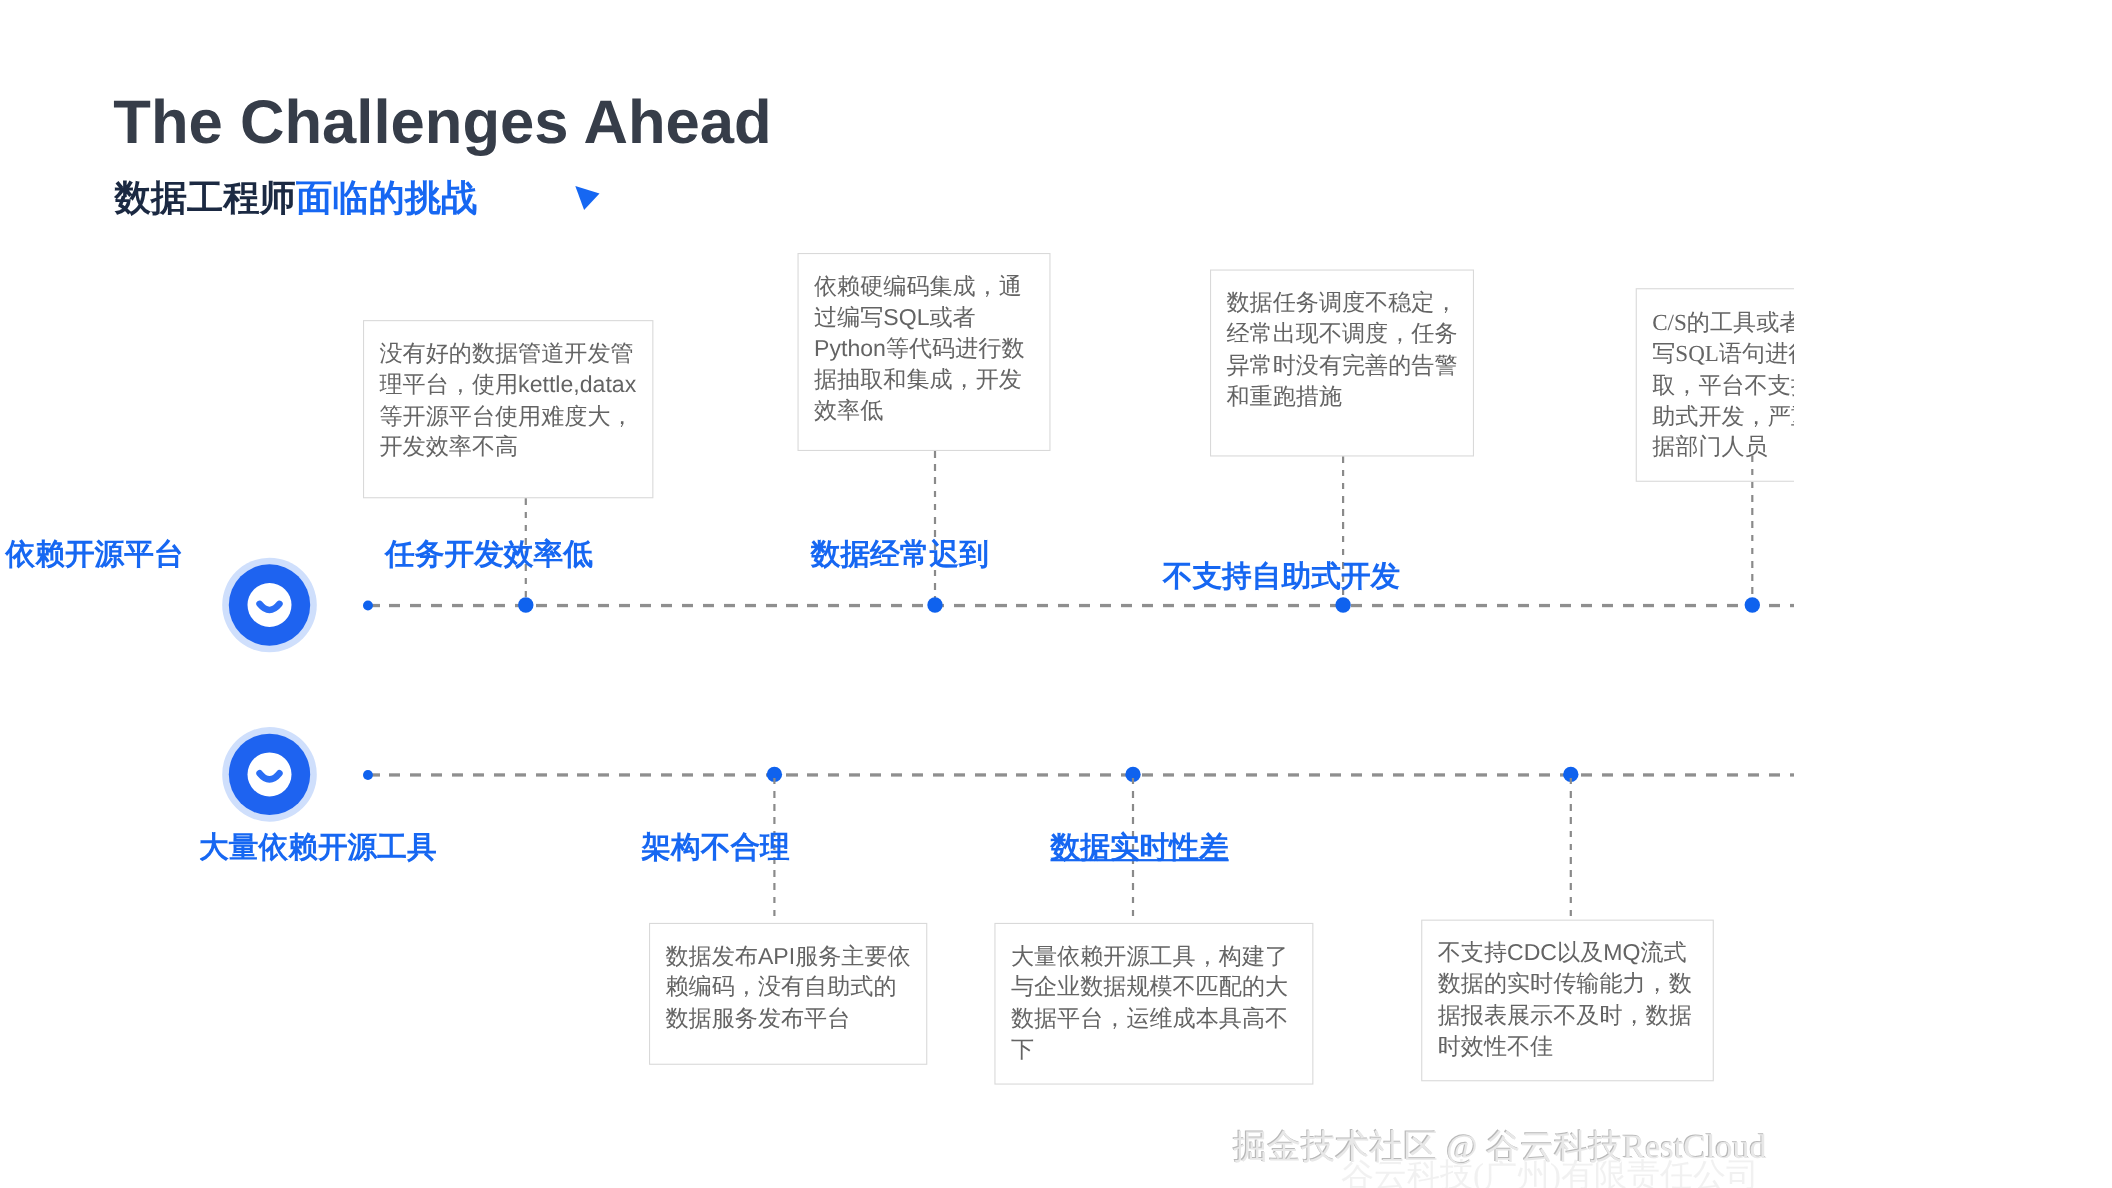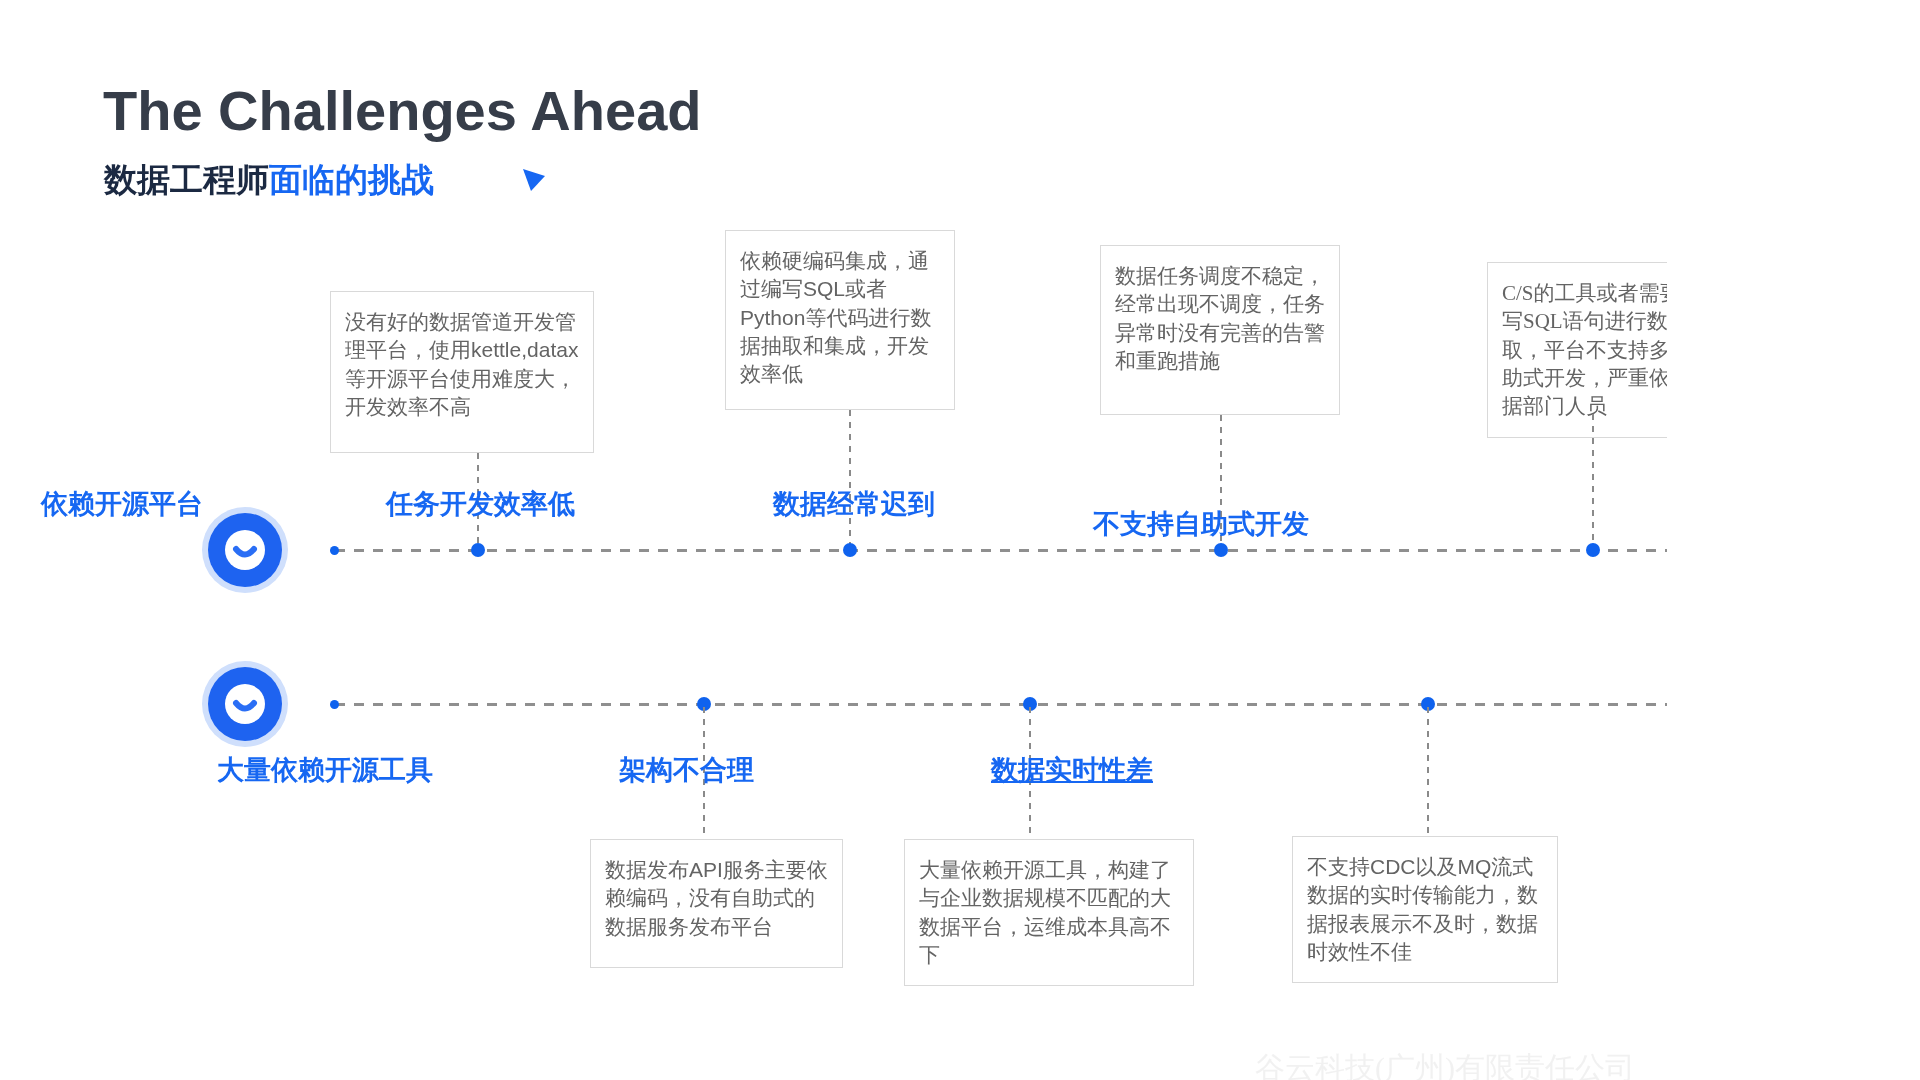--- a/index.html
+++ b/index.html
@@ -1,17 +1,17 @@
 <!DOCTYPE html>
 <html><head>
 <meta charset="utf-8">
 <style>
   html,body{margin:0;padding:0;background:#ffffff;}
   .slide{position:relative;width:1631px;height:1080px;background:#ffffff;overflow:hidden;
-         font-family:"Liberation Sans","DejaVu Sans",sans-serif;padding-left:36px;}
+         font-family:"Liberation Sans","DejaVu Sans",sans-serif;}
 
   
   .title{position:absolute;left:103px;top:78px;font-size:56px;font-weight:bold;color:#363d49;letter-spacing:0;}
   .subtitle{position:absolute;left:104px;top:158px;font-size:33px;font-weight:bold;}
   .subtitle .dark{color:#1b2942;}
   .subtitle .blue{color:#1667f2;}
   .pointer{position:absolute;left:520px;top:168px;width:26px;height:26px;}
 
   
   .logo{position:absolute;left:1662px;top:44px;display:flex;align-items:center;gap:14px;}
@@ -114,14 +114,15 @@
   <div class="vline" style="left:1029px;top:707px;height:132px;"></div>
   <div class="t-label" style="right:913px;top:752px;">架构不合理</div>
   <div class="callout" style="left:904px;top:839px;width:290px;min-height:141px;">大量依赖开源工具，构建了与企业数据规模不匹配的大数据平台，运维成本具高不下</div>
 
   <div class="dot" style="left:1421px;top:697px;"></div>
   <div class="vline" style="left:1427px;top:707px;height:132px;"></div>
   <div class="t-label" style="right:514px;top:752px;text-decoration:underline;">数据实时性差</div>
   <div class="callout" style="left:1292px;top:836px;width:266px;min-height:138px;">不支持CDC以及MQ流式数据的实时传输能力，数据报表展示不及时，数据时效性不佳</div>
 
   <div class="watermark-ghost">谷云科技(广州)有限责任公司</div>
+  <div class="watermark">掘金技术社区 @ 谷云科技RestCloud</div>
 
 </div>
 
 </body></html>

